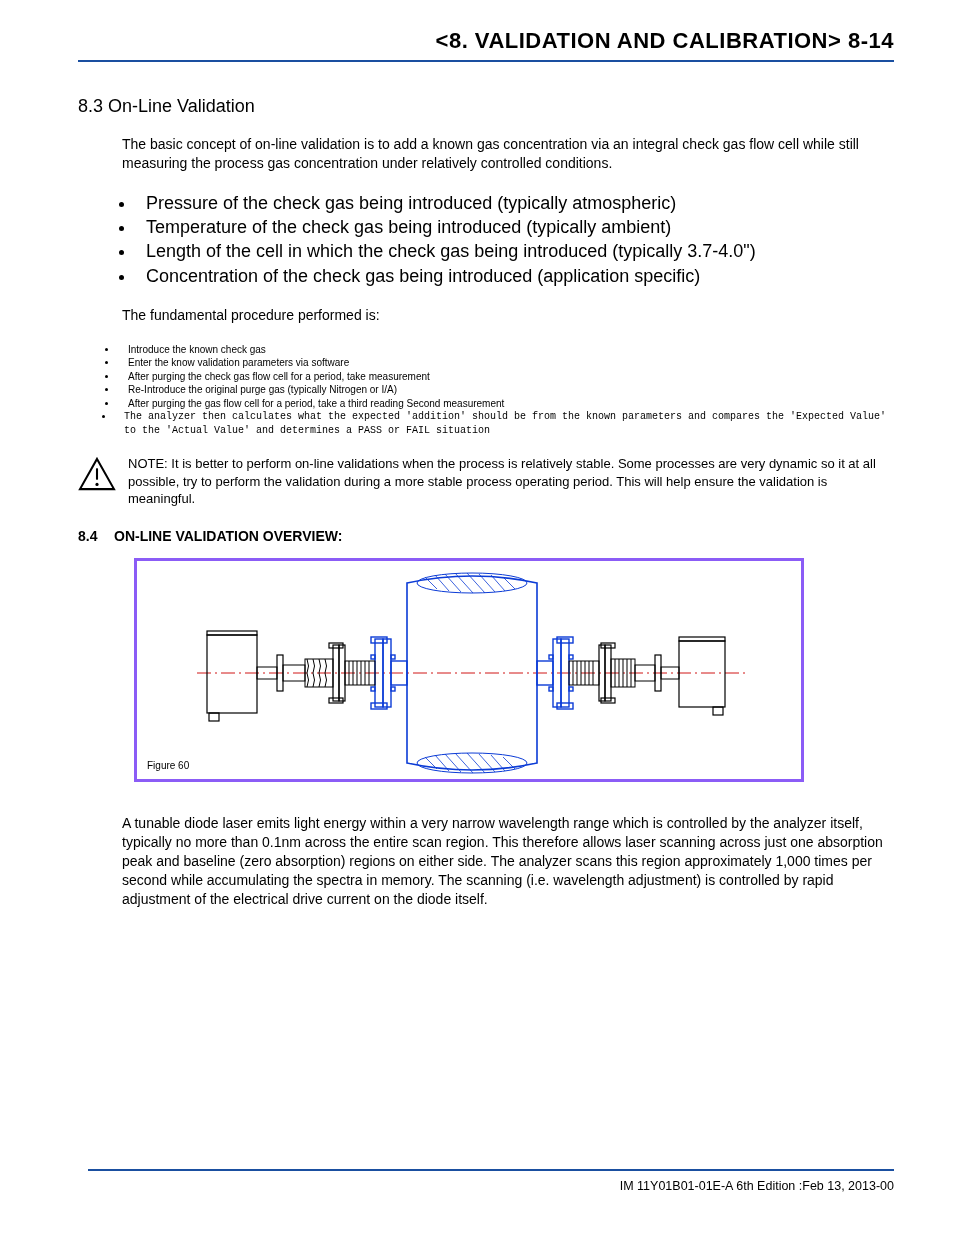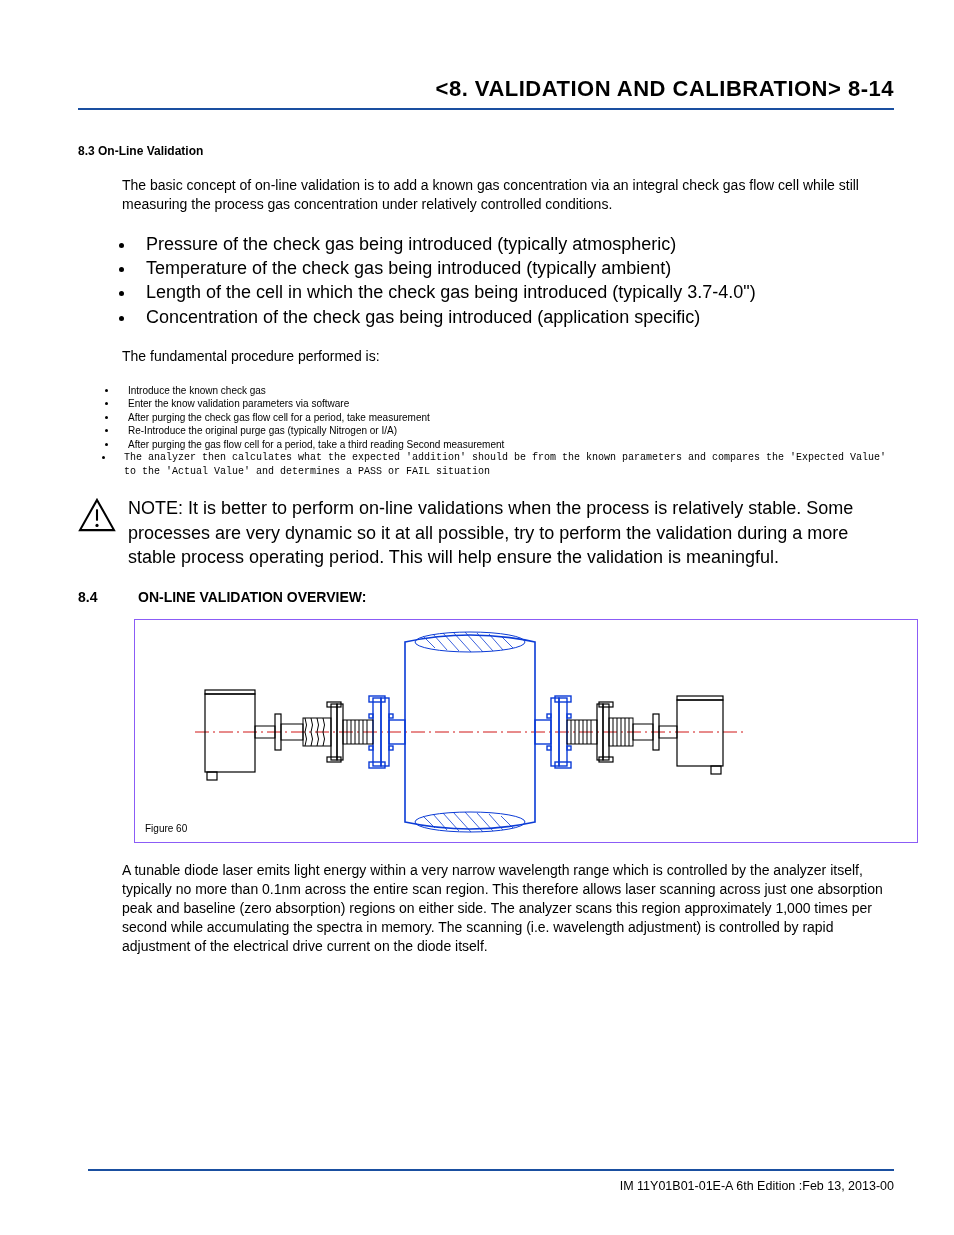--- a/index.html
+++ b/index.html
@@ -13,30 +13,29 @@
   }
   .page {
     padding: 28px 60px 0 78px;
   }
   .header-title {
     text-align: right;
     font-size: 22px;
     font-weight: bold;
     letter-spacing: 0.5px;
     padding-bottom: 6px;
-    margin-top: 48px;
   }
   .header-rule {
     border: none;
     border-top: 2px solid #1a4fa0;
     margin-bottom: 34px;
   }
   .section-heading {
-    font-weight: bold;
-    font-size: 12px;
+    font-weight: normal;
+    font-size: 18px;
     margin-bottom: 18px;
   }
   .body-text {
     font-size: 14px;
     line-height: 1.35;
     margin-bottom: 18px;
     margin-left: 44px;
   }
   ul.bullets {
     list-style: disc;
@@ -68,33 +67,33 @@
     gap: 12px;
     margin-bottom: 20px;
   }
   .note-icon {
     flex: 0 0 auto;
     width: 38px;
     height: 34px;
     margin-top: 2px;
   }
   .note-text {
-    font-size: 18px;
+    font-size: 13px;
     line-height: 1.35;
   }
   .section-heading-2 {
     font-weight: bold;
     font-size: 14px;
     margin-bottom: 14px;
   }
-  .section-heading-2 .num { display:inline-block; width:60px; }
+  .section-heading-2 .num { display:inline-block; width:36px; }
   .figure-wrap {
-    margin: 0 0 18px 56px;
-    border: 1px solid #8b5cf6;
-    width: 784px;
+    margin: 0 0 32px 56px;
+    border: 3px solid #8b5cf6;
+    width: 670px;
     height: 224px;
     position: relative;
   }
   .figure-caption {
     position: absolute;
     left: 10px;
     bottom: 8px;
     font-size: 10px;
   }
   .footer {

